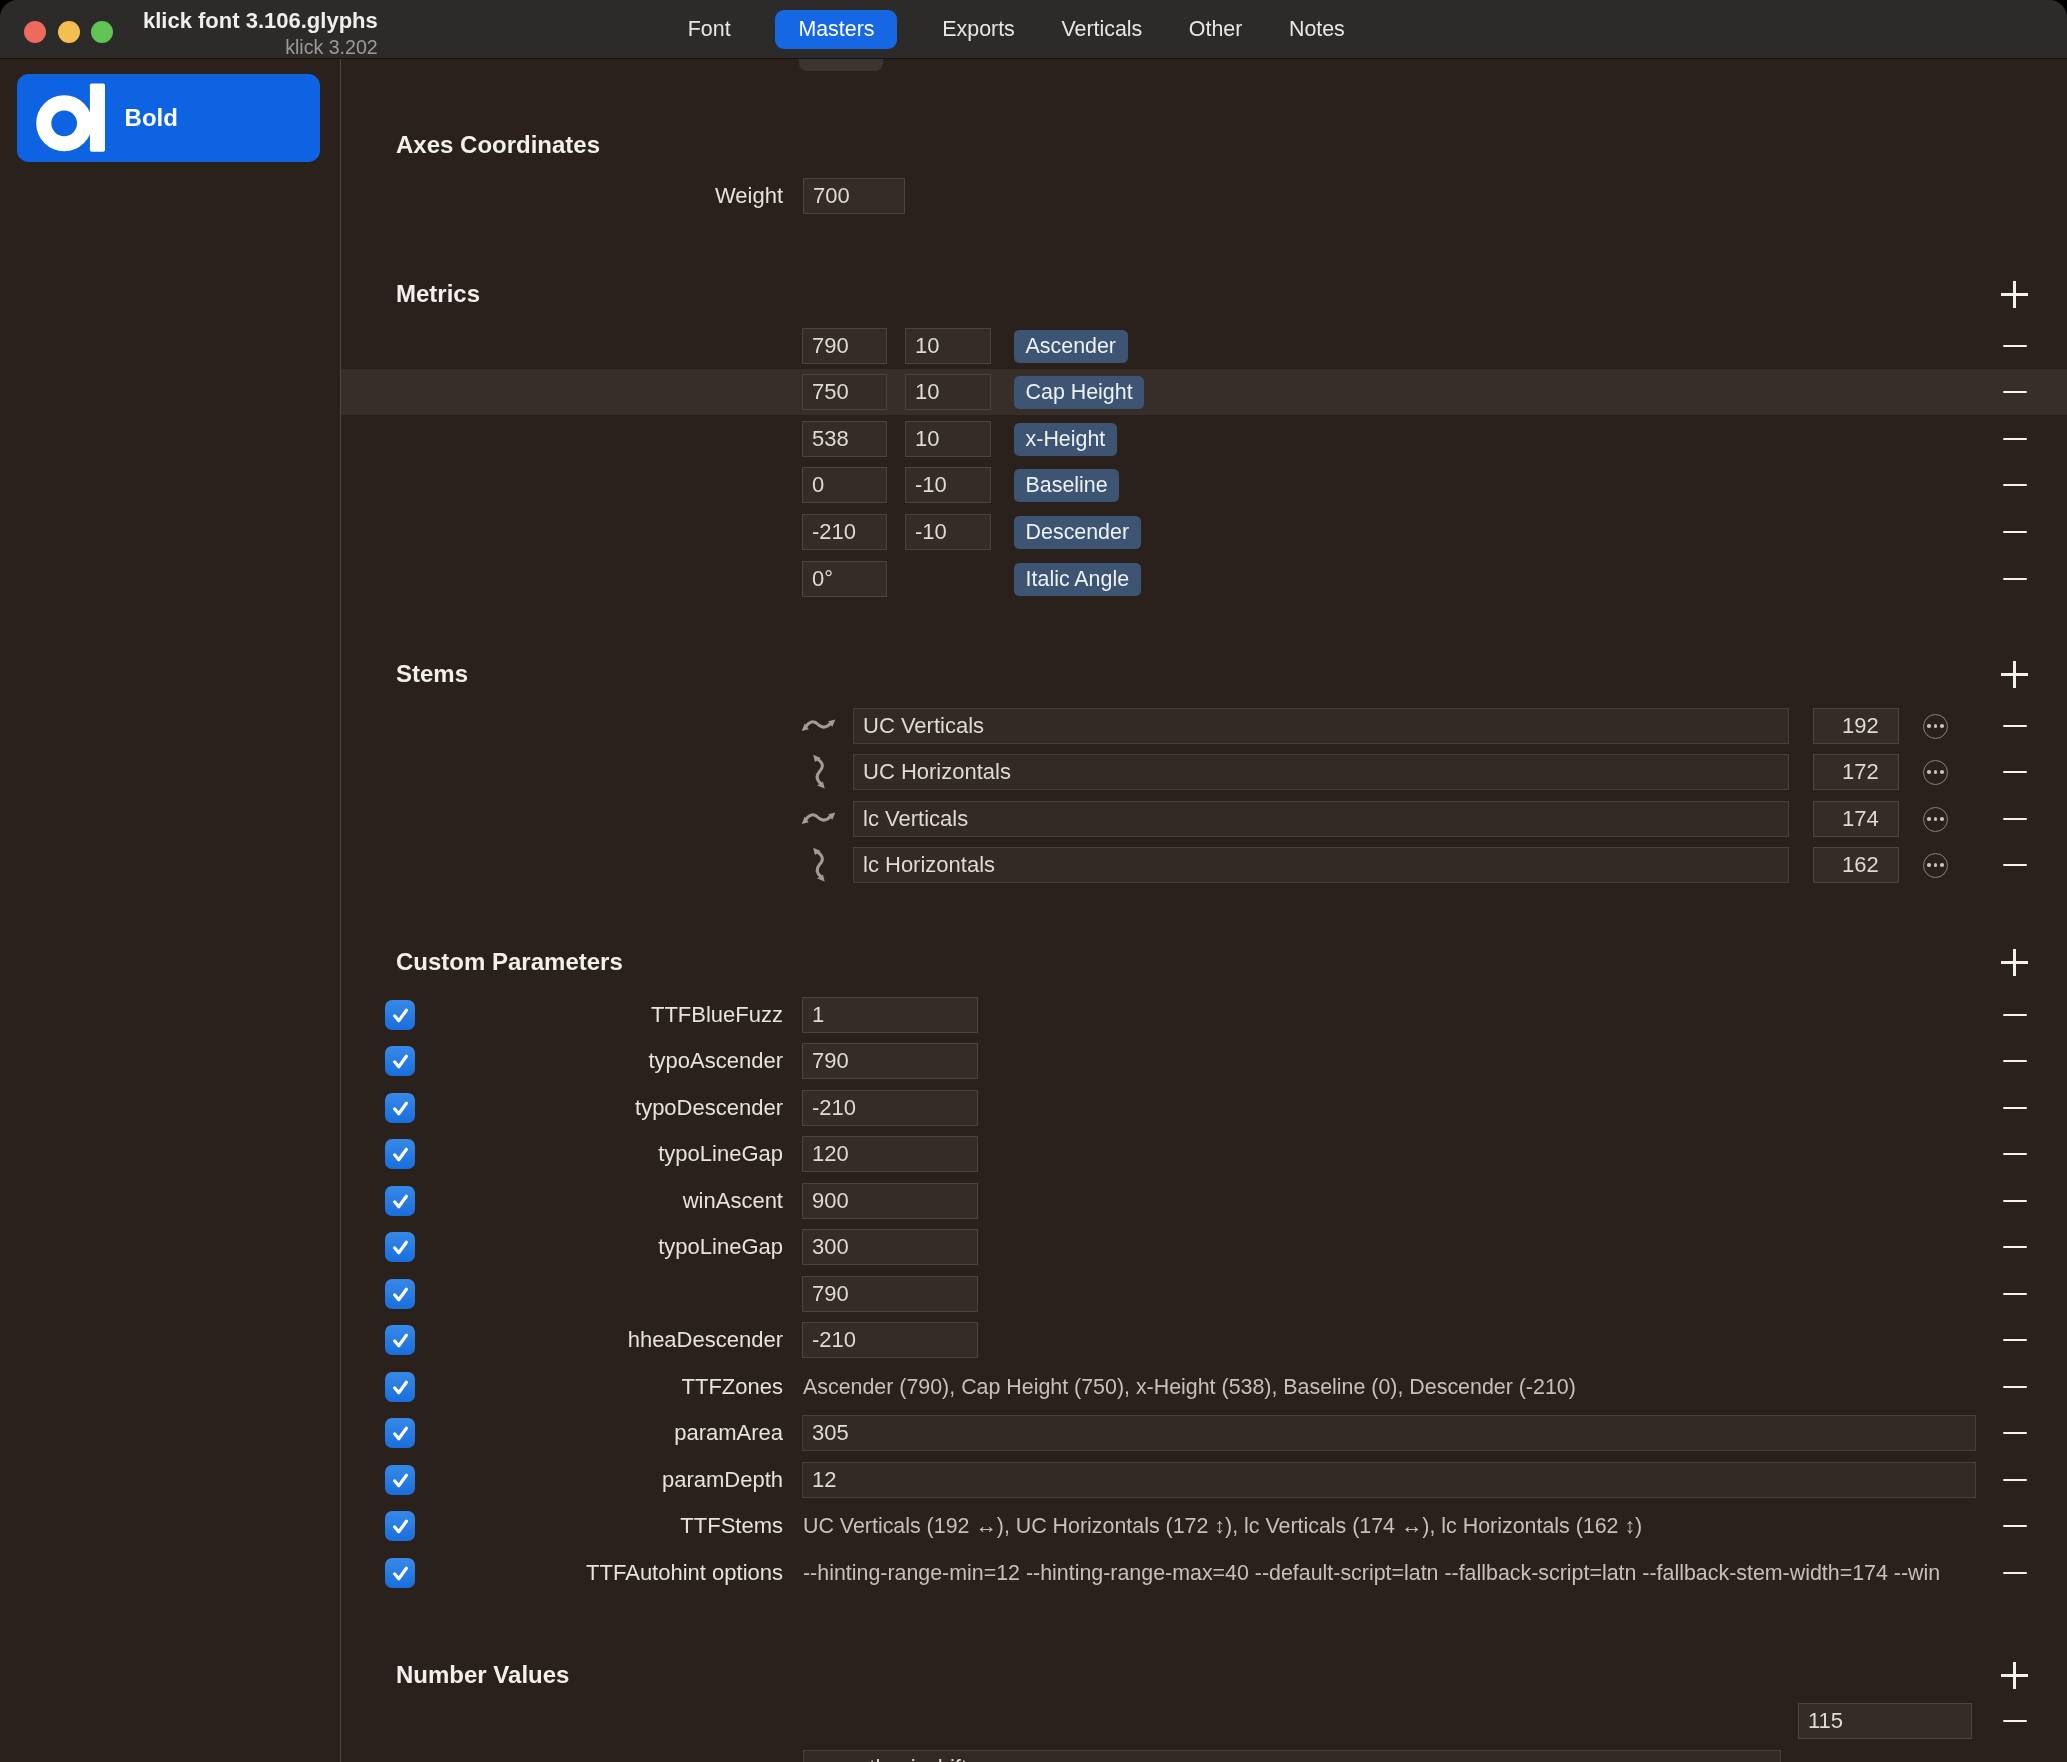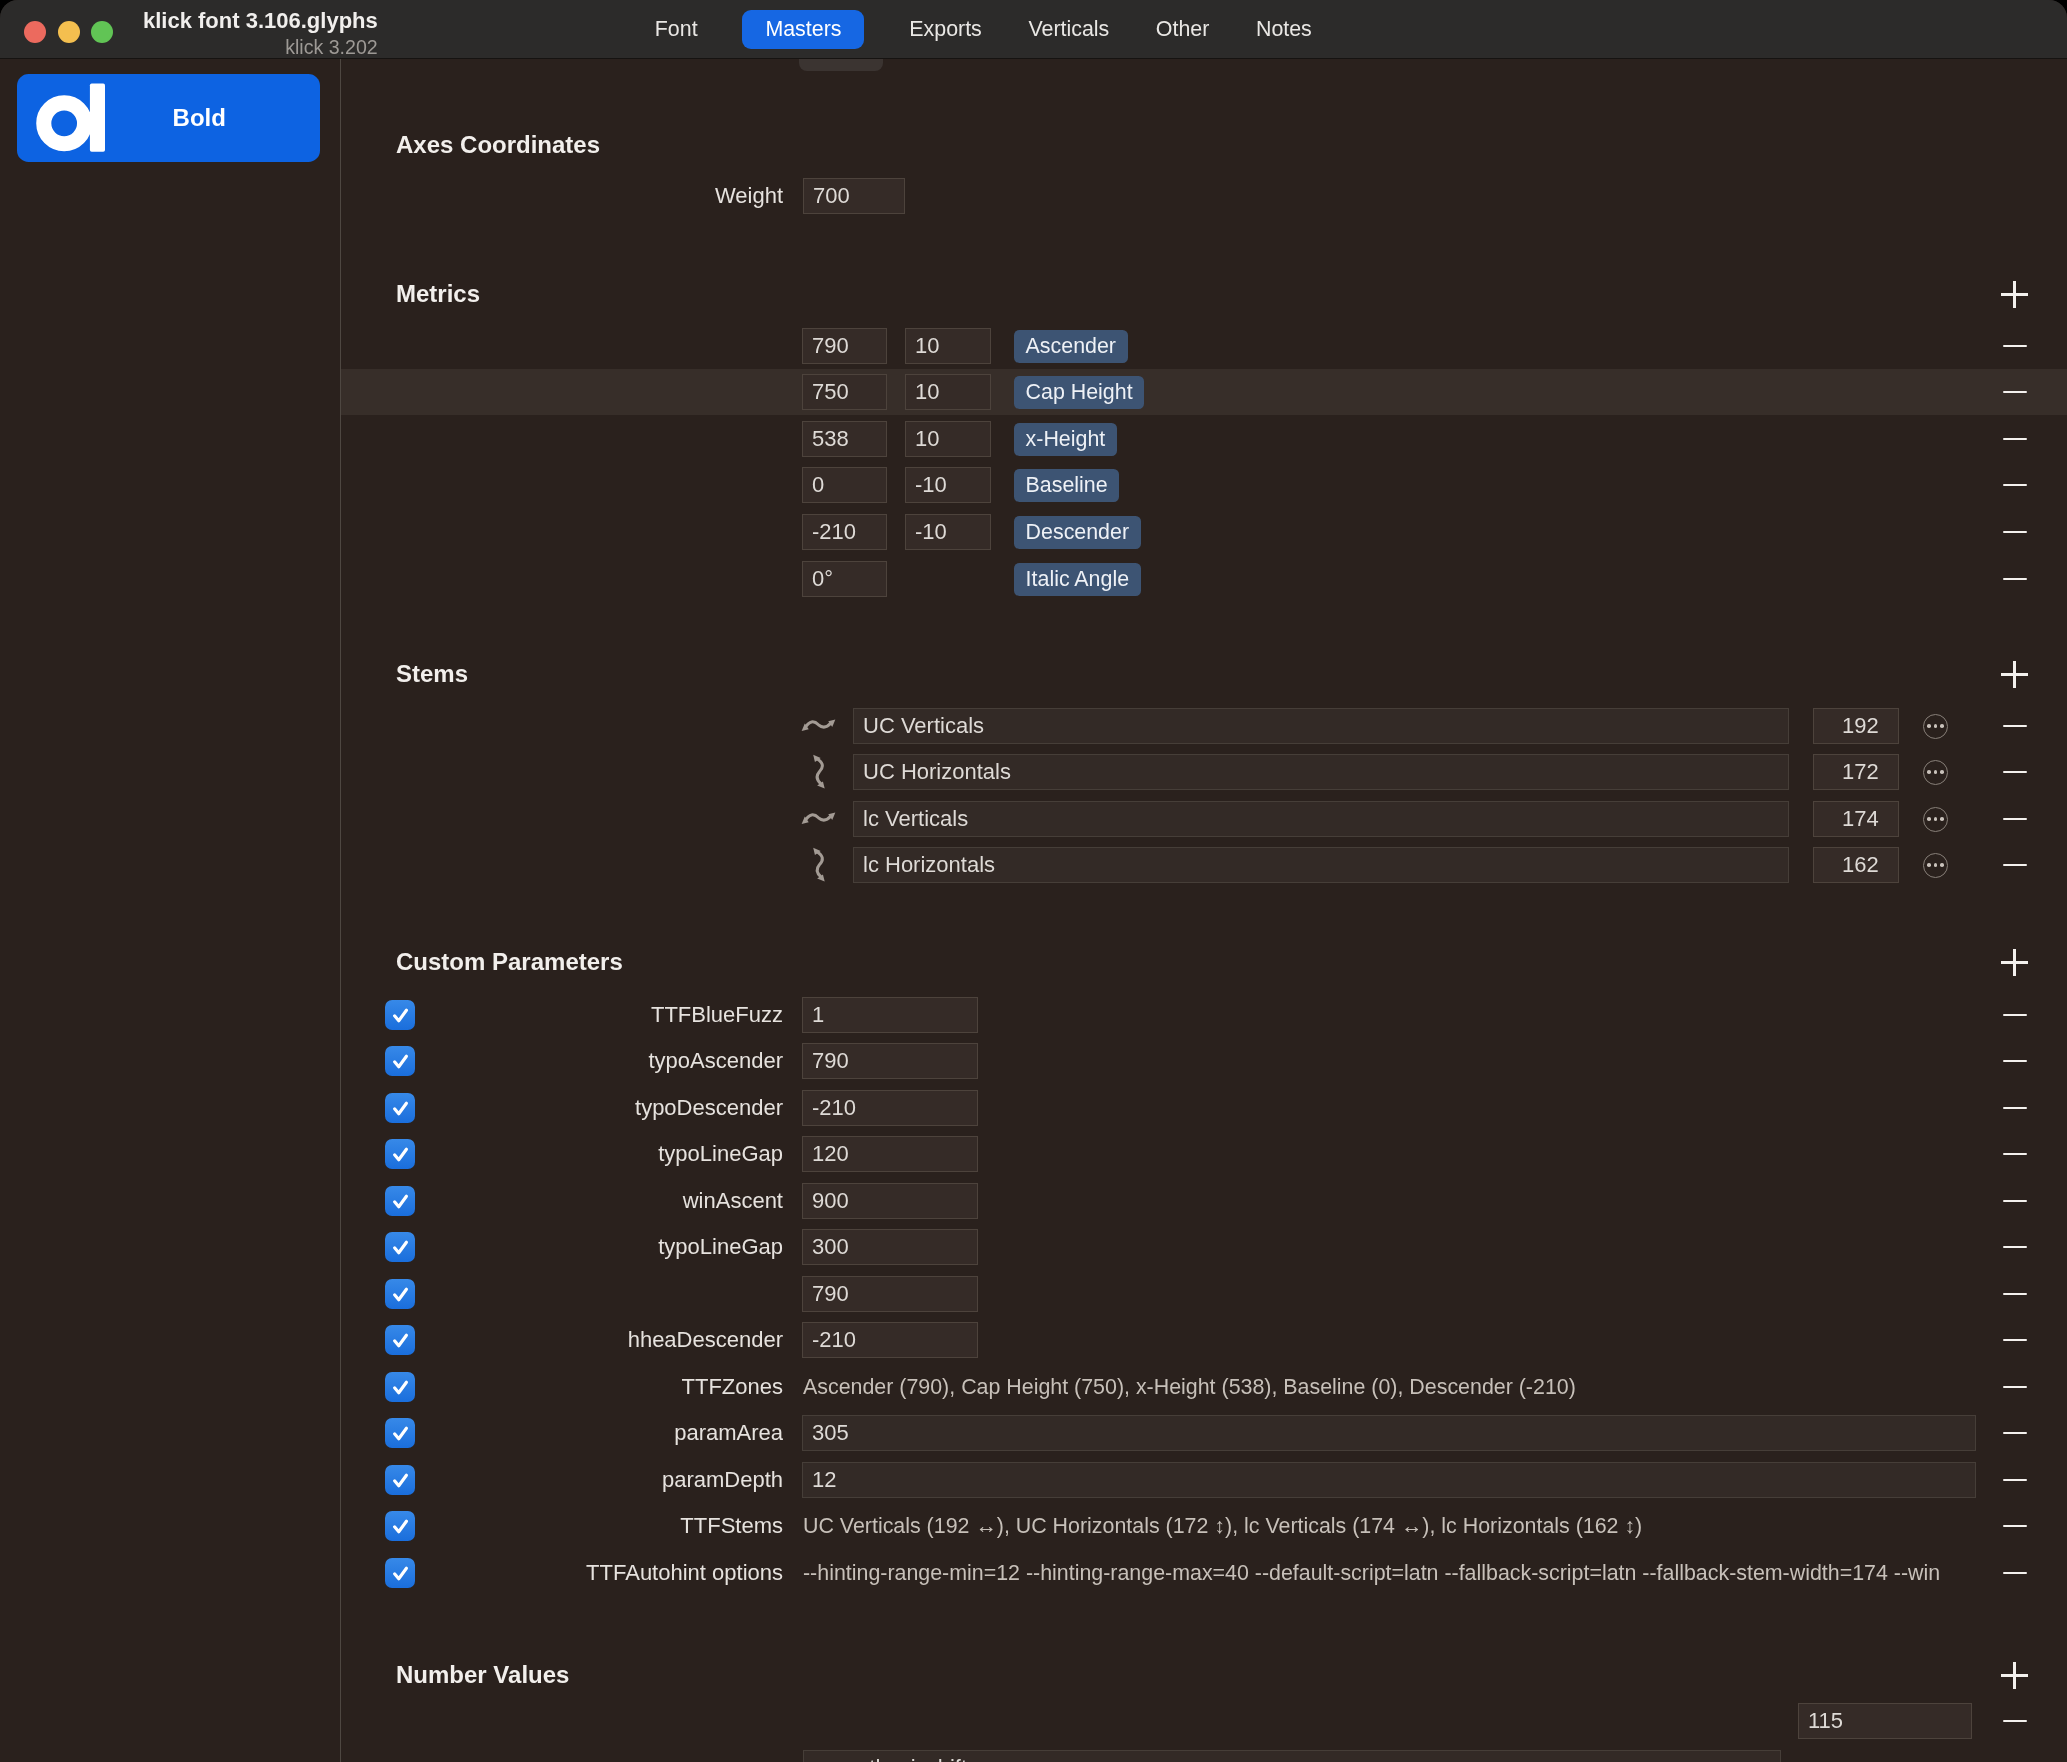--- a/index.html
+++ b/index.html
@@ -27,27 +27,27 @@
   
   .titlebar{position:absolute;left:0;top:0;right:0;height:59px;background:var(--bg-titlebar);border-bottom:0.9px solid #161311;}
   .lights{position:absolute;left:24px;top:21.4px;display:flex;gap:11.6px;}
   .light{width:22px;height:22px;border-radius:50%;}
   .light.red{background:#ec6a5e;}
   .light.yellow{background:#f4bf4f;}
   .light.green{background:#61c455;}
   .titleblock{position:absolute;left:143px;top:7.1px;text-align:right;}
   .doc-title{font-size:22px;font-weight:700;color:#f1efed;line-height:27px;}
   .doc-subtitle{font-size:19.6px;color:var(--text-subtitle);line-height:23px;margin-top:1.8px;}
-  .tabs{position:absolute;left:653px;top:0;height:59px;display:flex;align-items:center;gap:43px;}
+  .tabs{position:absolute;left:686px;top:0;height:59px;display:flex;align-items:center;gap:43px;}
   .tab{font-size:21.4px;color:#e9e7e4;padding:7.1px 1.8px;border-radius:9px;cursor:default;}
   .tab.active{background:var(--pill-blue);color:#fff;padding:7.1px 23px;}
 
   
   .sidebar{position:absolute;left:0;top:59px;width:341px;bottom:0;background:var(--bg-content);border-right:1.8px solid var(--divider);}
-  .master{position:absolute;left:17px;width:303px;display:flex;align-items:center;border-radius:11.6px;gap:48px;}
+  .master{position:absolute;left:17px;width:303px;display:flex;align-items:center;border-radius:11.6px;}
   .master .m-icon{margin-left:17px;width:71px;display:flex;justify-content:center;}
   .master .m-name{margin-left:19.6px;font-size:24px;font-weight:600;color:#eceae8;}
   .master.sel{background:var(--accent-blue);}
   .master.sel .m-name{color:#fff;}
 
   
   .content{position:absolute;left:341px;top:0;right:0;bottom:0;}
   .remnant{position:absolute;left:458px;top:59px;width:84px;height:11.6px;background:#3b3431;border-radius:0 0 8px 8px;}
   .sec-heading{position:absolute;left:55px;font-size:24px;font-weight:700;color:var(--text-heading);line-height:30px;}
   .plus{position:absolute;left:1660px;width:27px;height:27px;}

